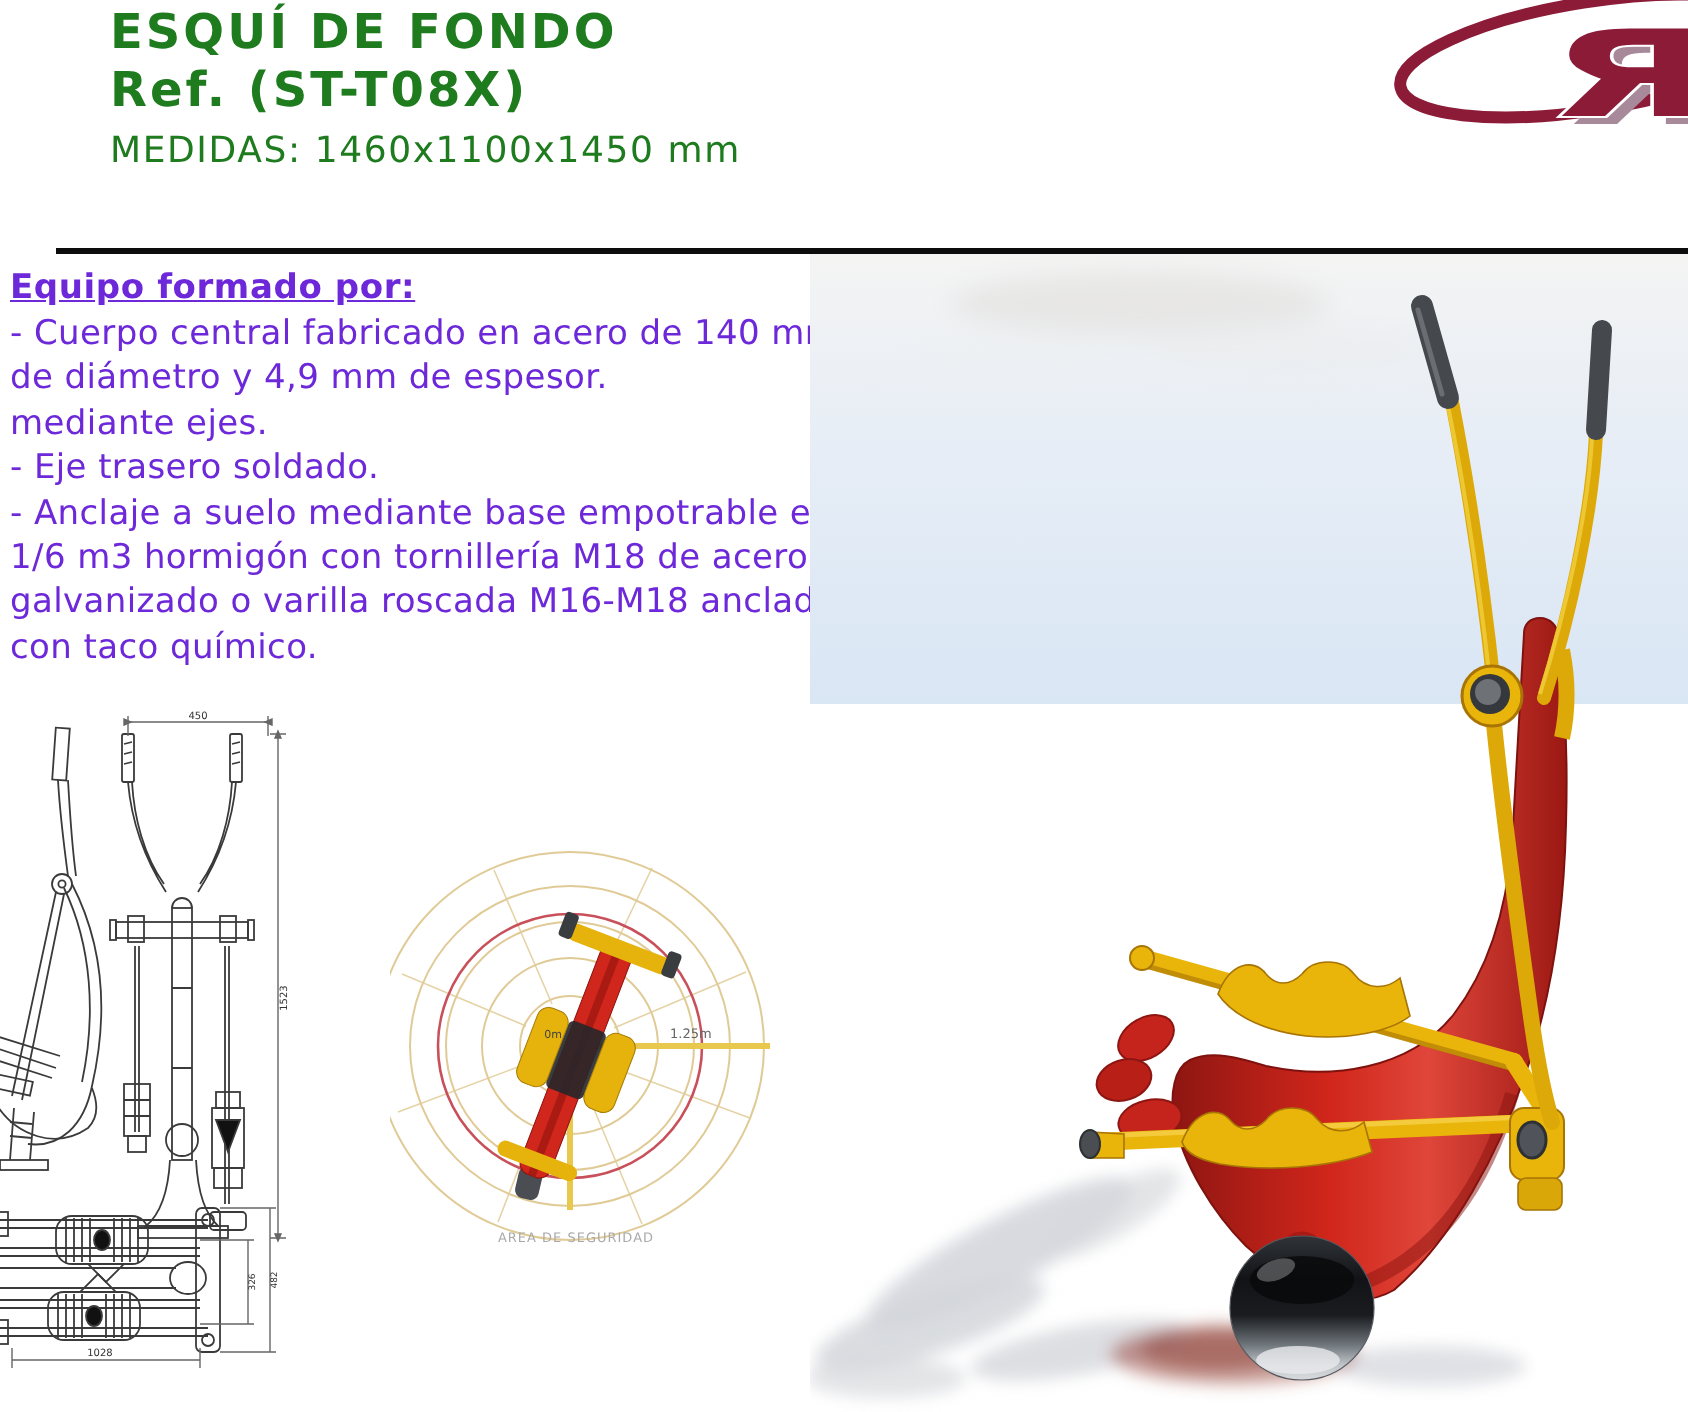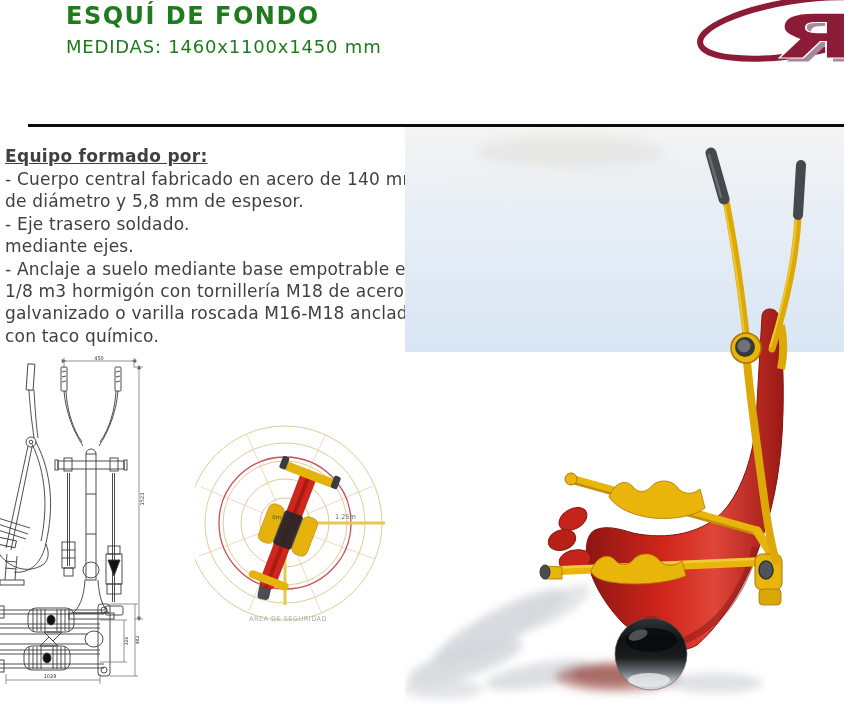--- a/index.html
+++ b/index.html
@@ -1,67 +1,68 @@
 <!DOCTYPE html>
 <html><head>
 <meta charset="utf-8">
 <style>
   html,body{margin:0;padding:0;background:#fff;}
   #page{
     position:relative;width:844px;height:706px;background:#ffffff;
     overflow:hidden;font-family:"DejaVu Sans",sans-serif;
   }
   
-  .title-block{position:absolute;left:66px;top:2px;color:#1e7b1e;}
+  .title-block{position:absolute;left:55px;top:2px;color:#1e7b1e;}
   .title-line1{font-size:24px;font-weight:bold;letter-spacing:1.5px;line-height:29px;}
   .title-line2{font-size:24px;font-weight:bold;letter-spacing:1.5px;line-height:29px;}
   .title-line3{font-size:18px;font-weight:normal;letter-spacing:0.8px;line-height:31px;}
   .logo-wrap{position:absolute;top:0;right:0;width:160px;height:72px;overflow:hidden;}
   .divider{position:absolute;left:28px;top:124px;width:816px;height:3px;background:#0c0c0c;}
   
-  .desc{position:absolute;left:5px;top:133px;width:404px;color:#404040;margin-top:12px;}
+  .desc{position:absolute;left:5px;top:133px;width:404px;color:#6d28d9;}
   .desc-heading{font-size:17px;font-weight:bold;text-decoration:underline;line-height:23px;letter-spacing:0.3px;}
   .desc-line{font-size:17px;line-height:22.4px;letter-spacing:0.2px;white-space:nowrap;}
   
   .render{position:absolute;left:405px;top:127px;width:439px;height:579px;}
   
   .side-view{position:absolute;left:0;top:358px;width:62px;height:235px;}
   .front-view{position:absolute;left:52px;top:354px;width:96px;height:305px;}
   .plan-view{position:absolute;left:0;top:584px;width:150px;height:122px;}
   .safety{position:absolute;left:195px;top:413px;width:200px;height:245px;text-align:center;}
   svg{display:block;}
 </style>
 </head>
 <body>
 
 <div id="page">
 
   <div class="title-block">
     <div class="title-line1">ESQUÍ DE FONDO</div>
+    <div class="title-line2">Ref. (ST-T08X)</div>
     <div class="title-line3">MEDIDAS: 1460x1100x1450 mm</div>
   </div>
 
   <div class="logo-wrap">
     <svg width="160" height="72" viewBox="0 0 160 72">
       <ellipse cx="112" cy="28" rx="97" ry="27" transform="rotate(-9 112 28)" fill="none" stroke="#8c1b38" stroke-width="6"></ellipse>
       <text transform="translate(96,62) scale(1.8,1)" font-family="DejaVu Sans, sans-serif" font-weight="bold" font-size="60" fill="#a8899a">Я</text>
       <text transform="translate(90,58) scale(1.8,1)" font-family="DejaVu Sans, sans-serif" font-weight="bold" font-size="60" fill="#8c1b38" stroke="#ffffff" stroke-width="2" paint-order="stroke">Я</text>
     </svg>
   </div>
 
   <div class="divider"></div>
 
   <div class="desc">
     <div class="desc-heading">Equipo formado por:</div>
     <div class="desc-line">- Cuerpo central fabricado en acero de 140 mm</div>
-    <div class="desc-line">de diámetro y 5,8 mm de espesor.</div>
+    <div class="desc-line">de diámetro y 4,9 mm de espesor.</div>
+    <div class="desc-line">mediante ejes.</div>
     <div class="desc-line">- Eje trasero soldado.</div>
-    <div class="desc-line">mediante ejes.</div>
     <div class="desc-line">- Anclaje a suelo mediante base empotrable en</div>
-    <div class="desc-line">1/8 m3 hormigón con tornillería M18 de acero</div>
+    <div class="desc-line">1/6 m3 hormigón con tornillería M18 de acero</div>
     <div class="desc-line">galvanizado o varilla roscada M16-M18 anclada</div>
     <div class="desc-line">con taco químico.</div>
   </div>
 
   <div class="render">
     <svg width="439" height="579" viewBox="0 0 439 579">
       <defs>
         <linearGradient id="skyG" x1="0" y1="0" x2="0" y2="1">
           <stop offset="0" stop-color="#f4f4f3"></stop>
           <stop offset="0.45" stop-color="#e6edf6"></stop>

